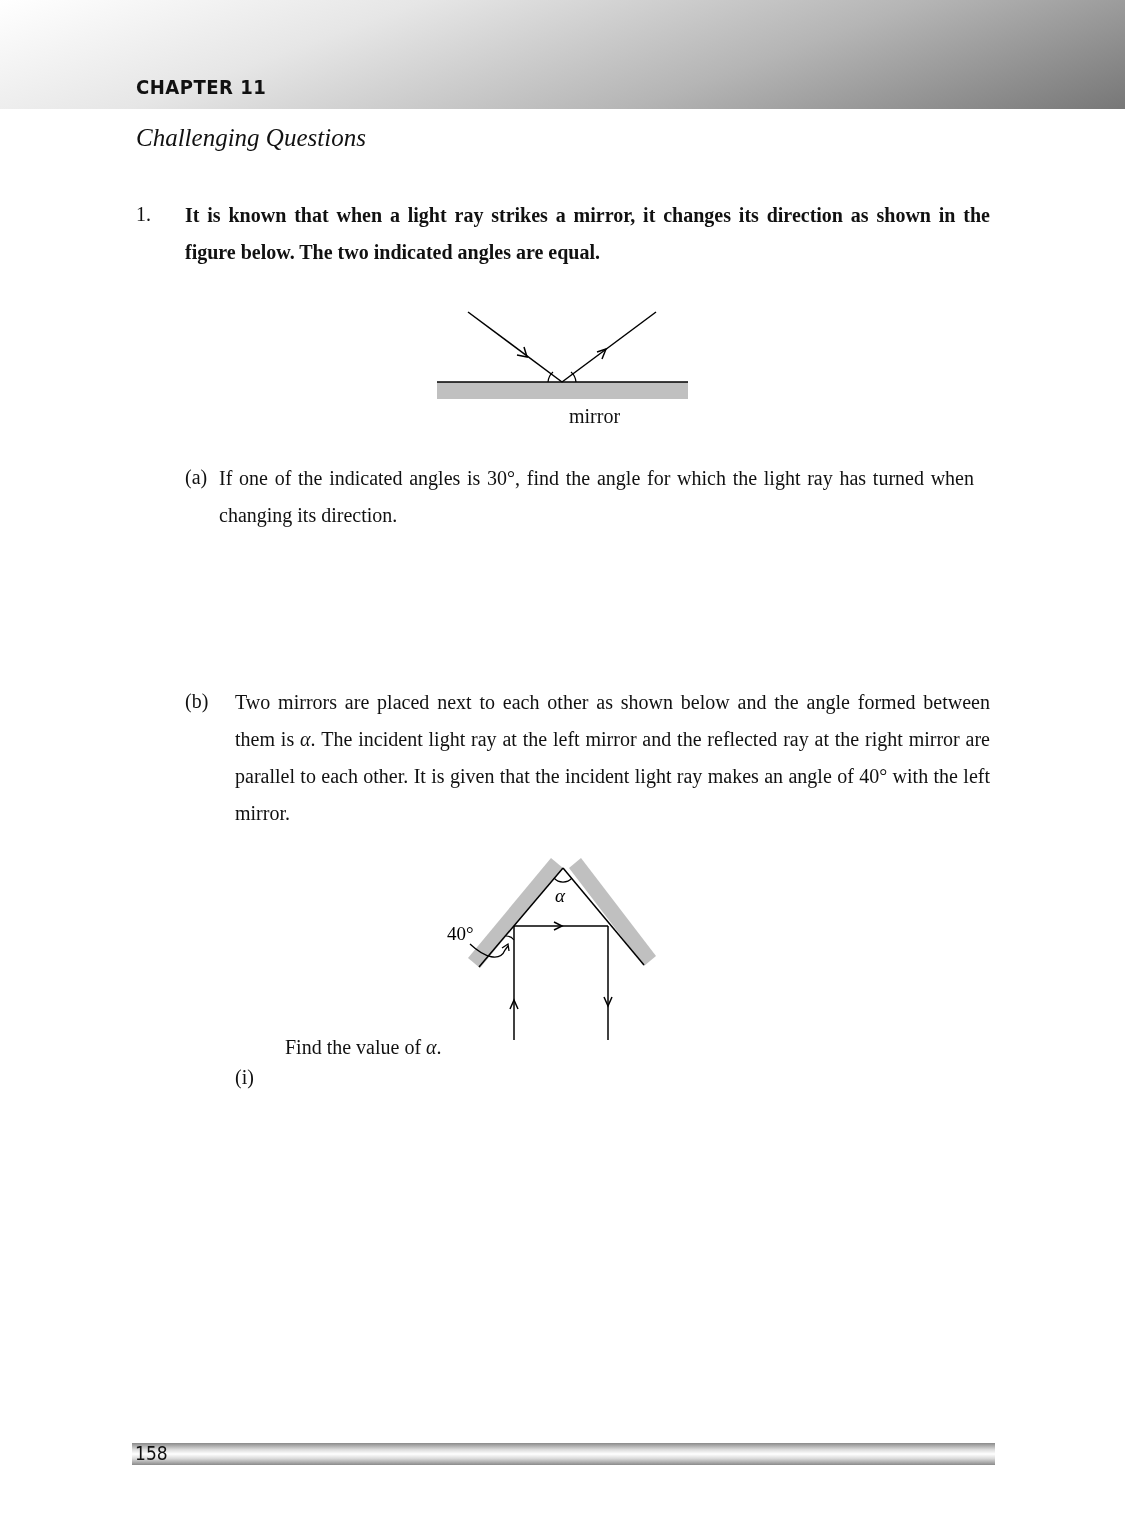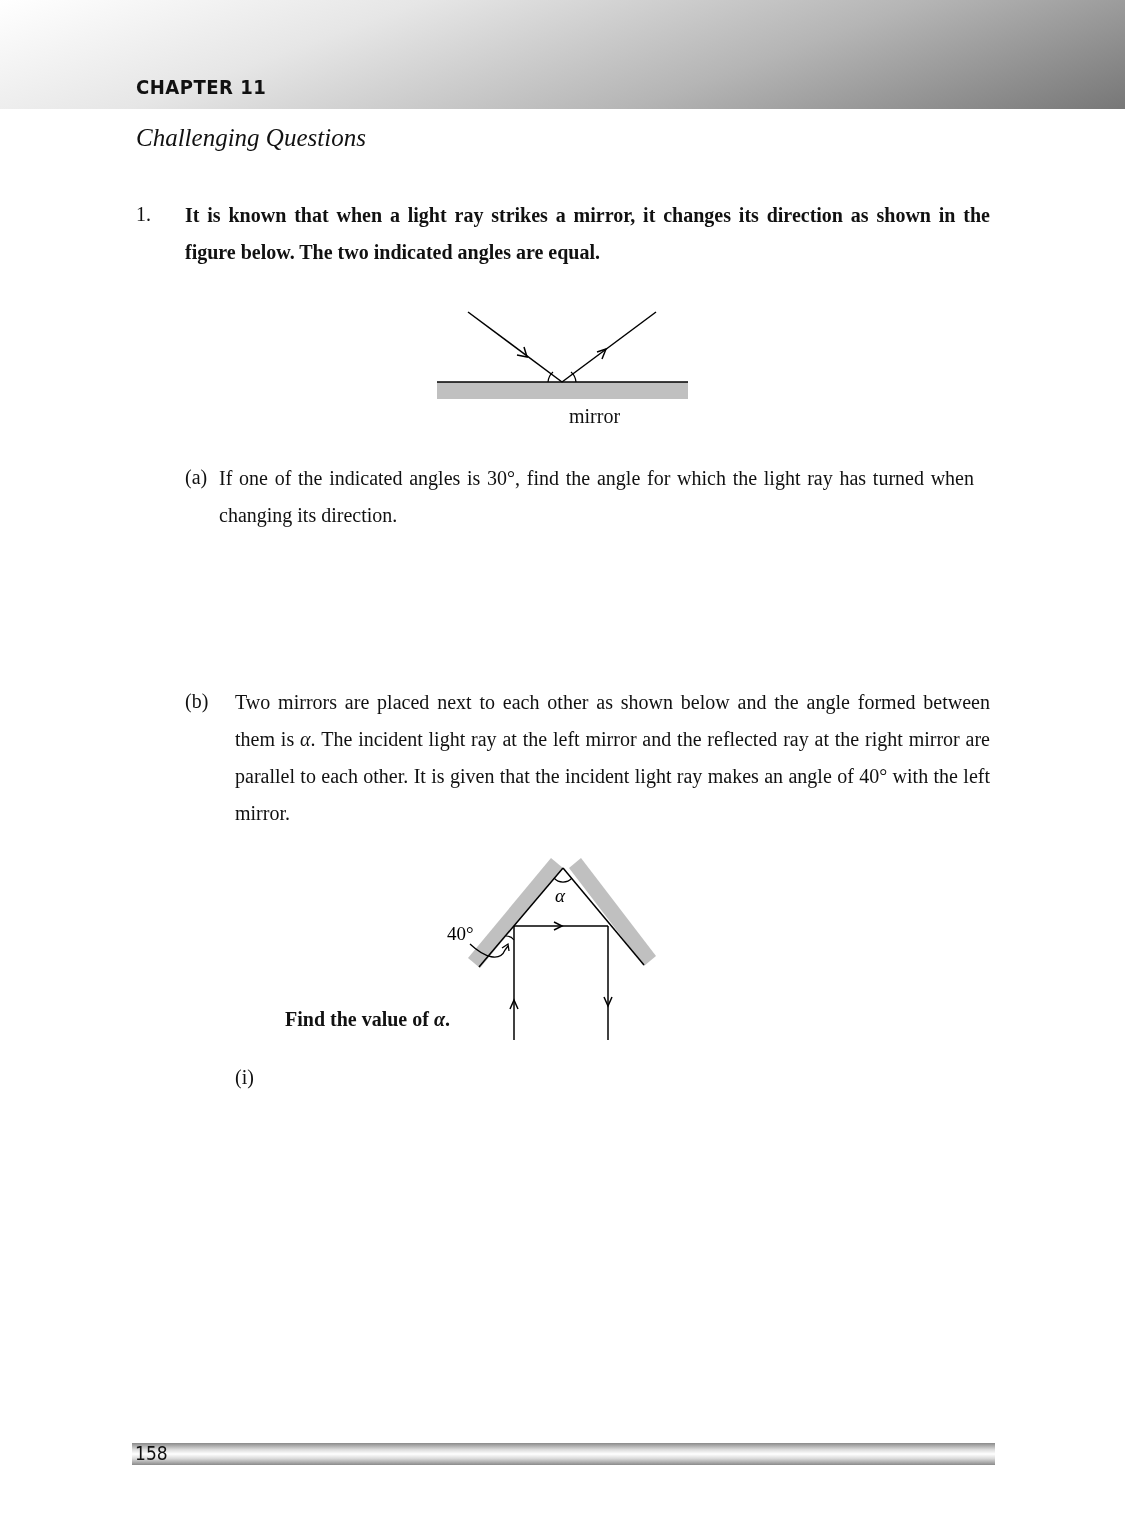--- a/index.html
+++ b/index.html
@@ -61,16 +61,16 @@
   <polyline points="174,147 178,156 182,147" fill="none" stroke="#000" stroke-width="1.5"></polyline>
   <path d="M124,28 A12,12 0 0 0 142,28" fill="none" stroke="#000" stroke-width="1.2"></path>
   <path d="M76,86 A10,10 0 0 1 84,90" fill="none" stroke="#000" stroke-width="1.2"></path>
   <path d="M40,94 C55,108 70,112 75,100 L78,96" fill="none" stroke="#000" stroke-width="1.3"></path>
   <polyline points="72,98 78,94 79,101" fill="none" stroke="#000" stroke-width="1.3"></polyline>
   <text x="125" y="52" font-size="19" font-style="italic">α</text>
   <text x="17" y="90" font-size="19">40°</text>
 </svg>
 
 <div class="num" style="left:235px; top:1066px;">(i)</div>
-<div class="num" style="left:285px; top:1008px;font-weight:bold;"><span>Find the value of </span><span class="alpha">α</span><span>.</span></div>
+<div class="num" style="left:285px; top:1036px;"><span>Find the value of </span><span class="alpha">α</span><span>.</span></div>
 
 <div class="footer-bar"></div>
 <div class="page-num">158</div>
 
 </body></html>

